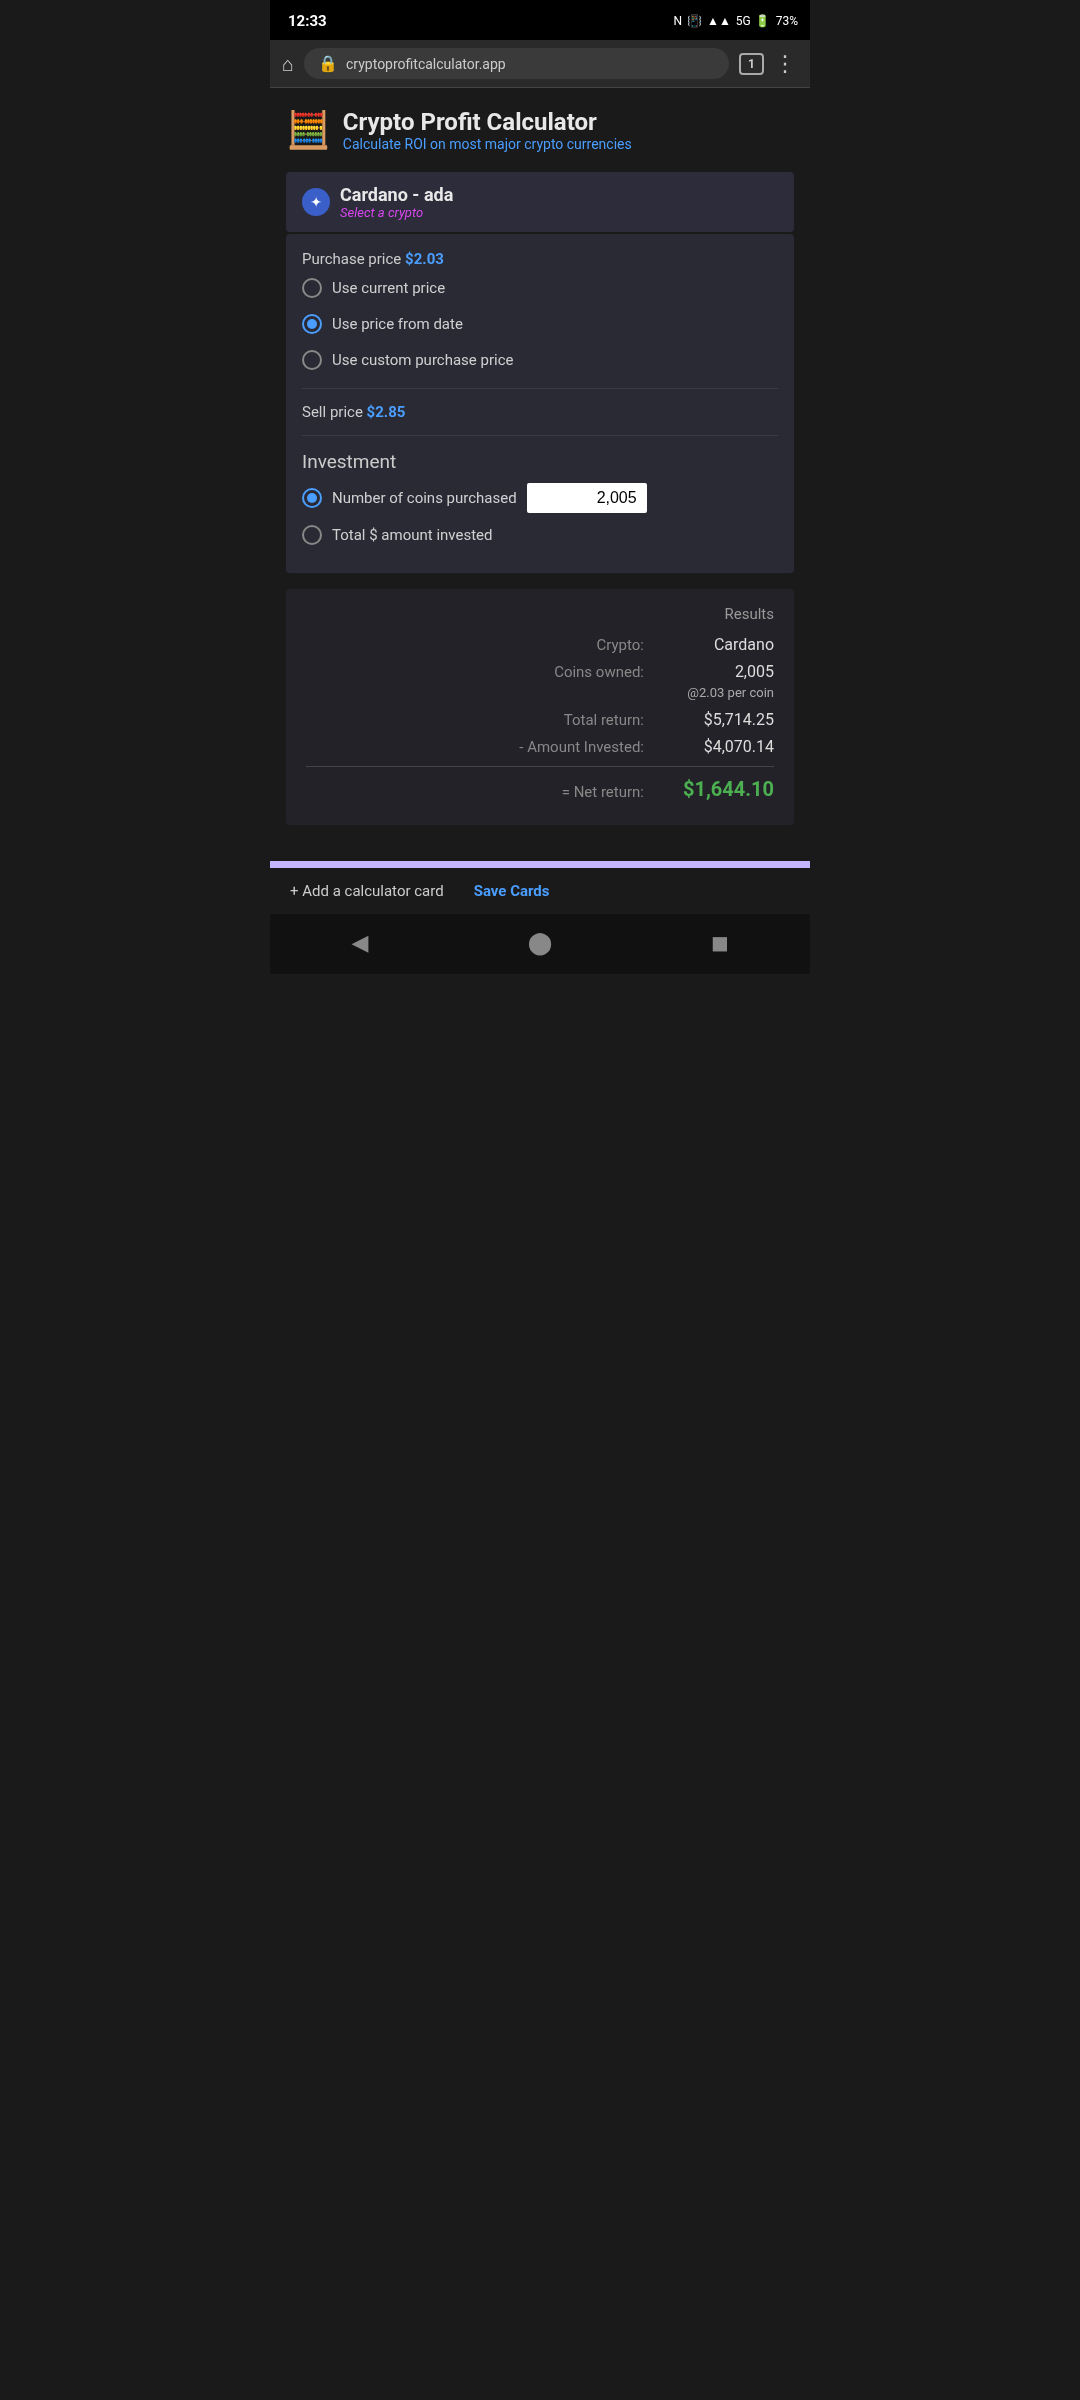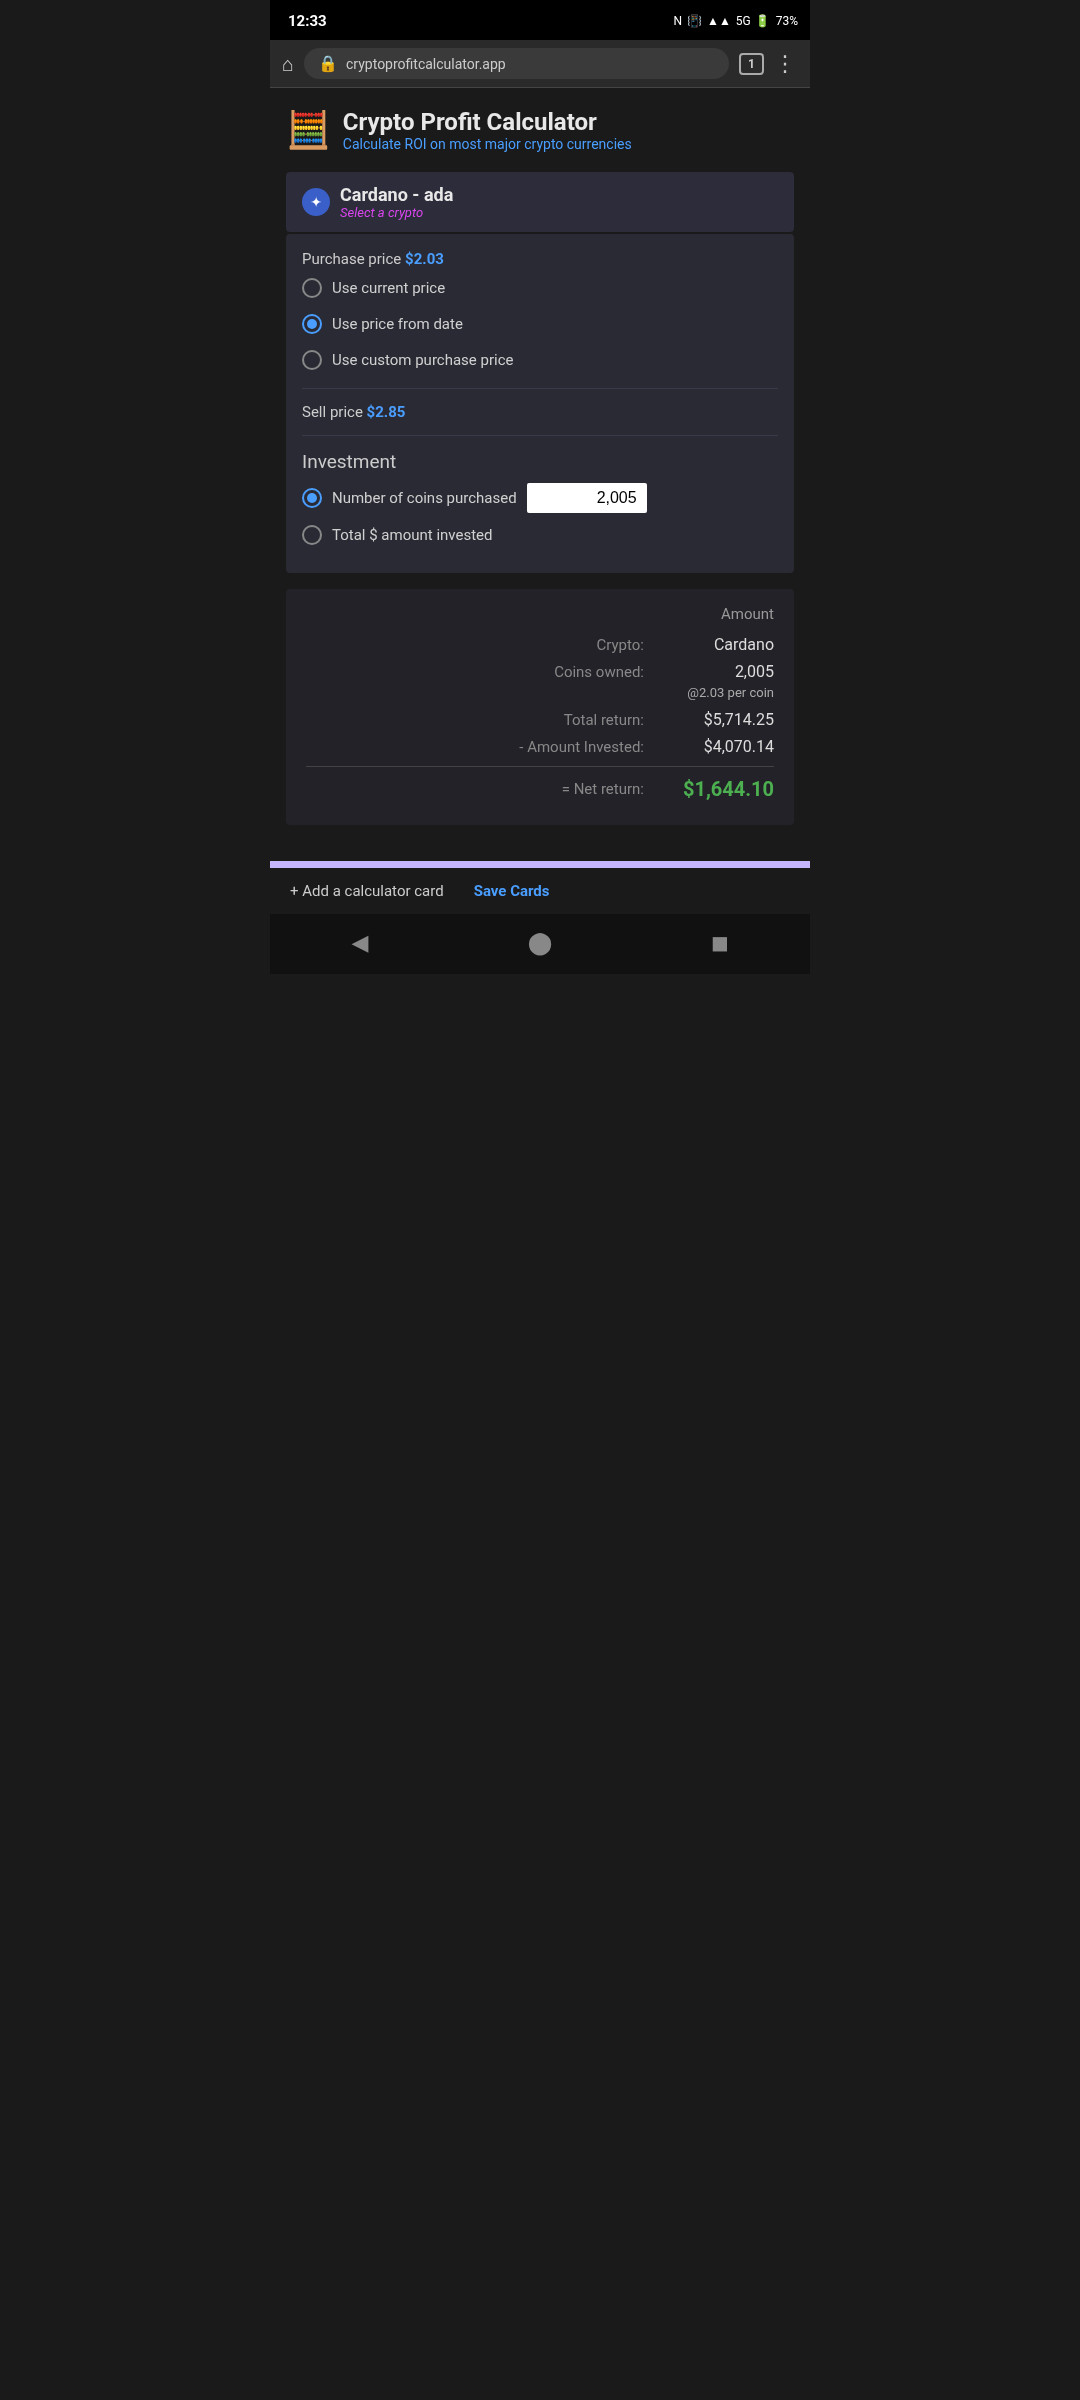--- a/index.html
+++ b/index.html
@@ -233,21 +233,21 @@
     }
     .results-title {
       text-align: right;
       font-size: 15px;
       color: #999;
       margin-bottom: 12px;
     }
     .results-row {
       display: flex;
       justify-content: space-between;
-      align-items: center;
+      align-items: flex-end;
       margin-bottom: 8px;
     }
     .results-key {
       font-size: 15px;
       color: #888;
       text-align: right;
       flex: 1;
     }
     .results-value {
       font-size: 16px;
@@ -392,21 +392,21 @@
       </div>
       <div class="investment-row">
         <div class="radio-circle"></div>
         <span class="radio-label">Total $ amount invested</span>
       </div>
     </div>
 
   </div>
 
   <div class="results-card">
-    <div class="results-title">Amount</div>
+    <div class="results-title">Results</div>
 
     <div class="results-row">
       <span class="results-key">Crypto:</span>
       <span class="results-value">Cardano</span>
     </div>
 
     <div class="results-row">
       <span class="results-key">Coins owned:</span>
       <span class="results-value">2,005</span>
     </div>

